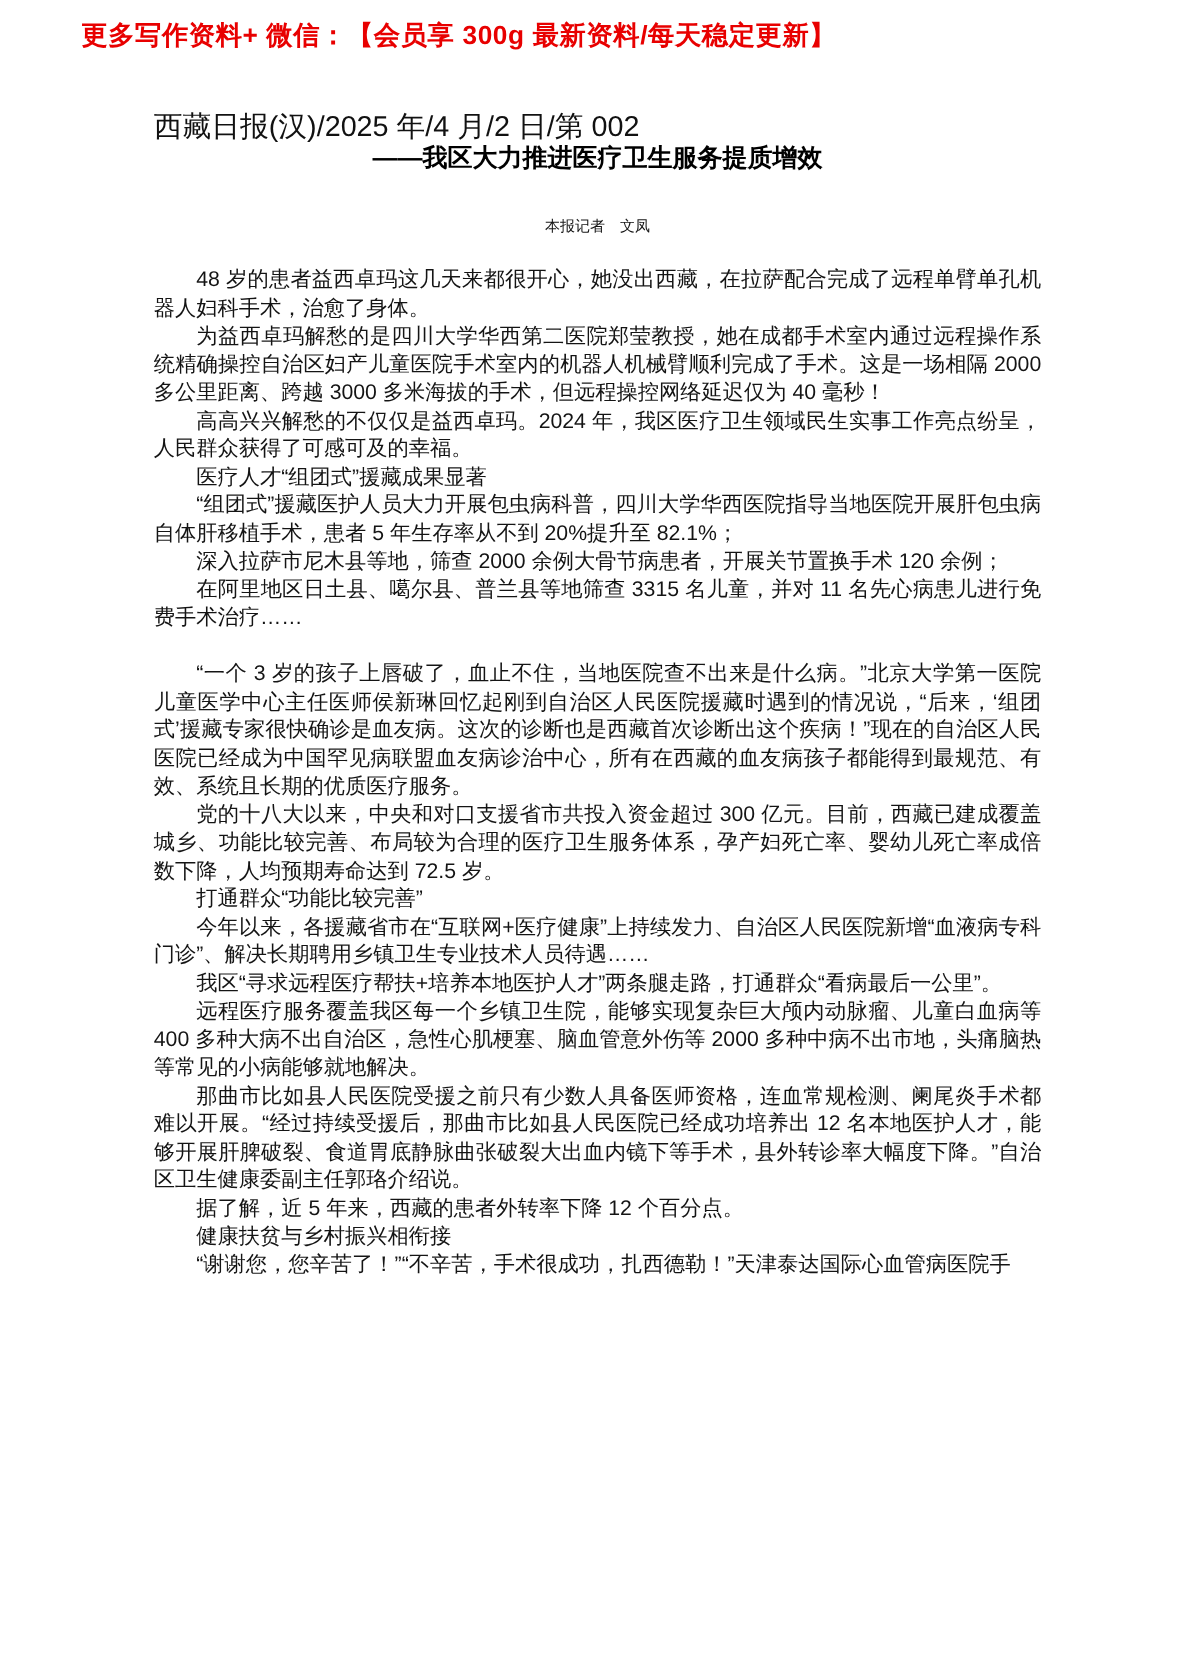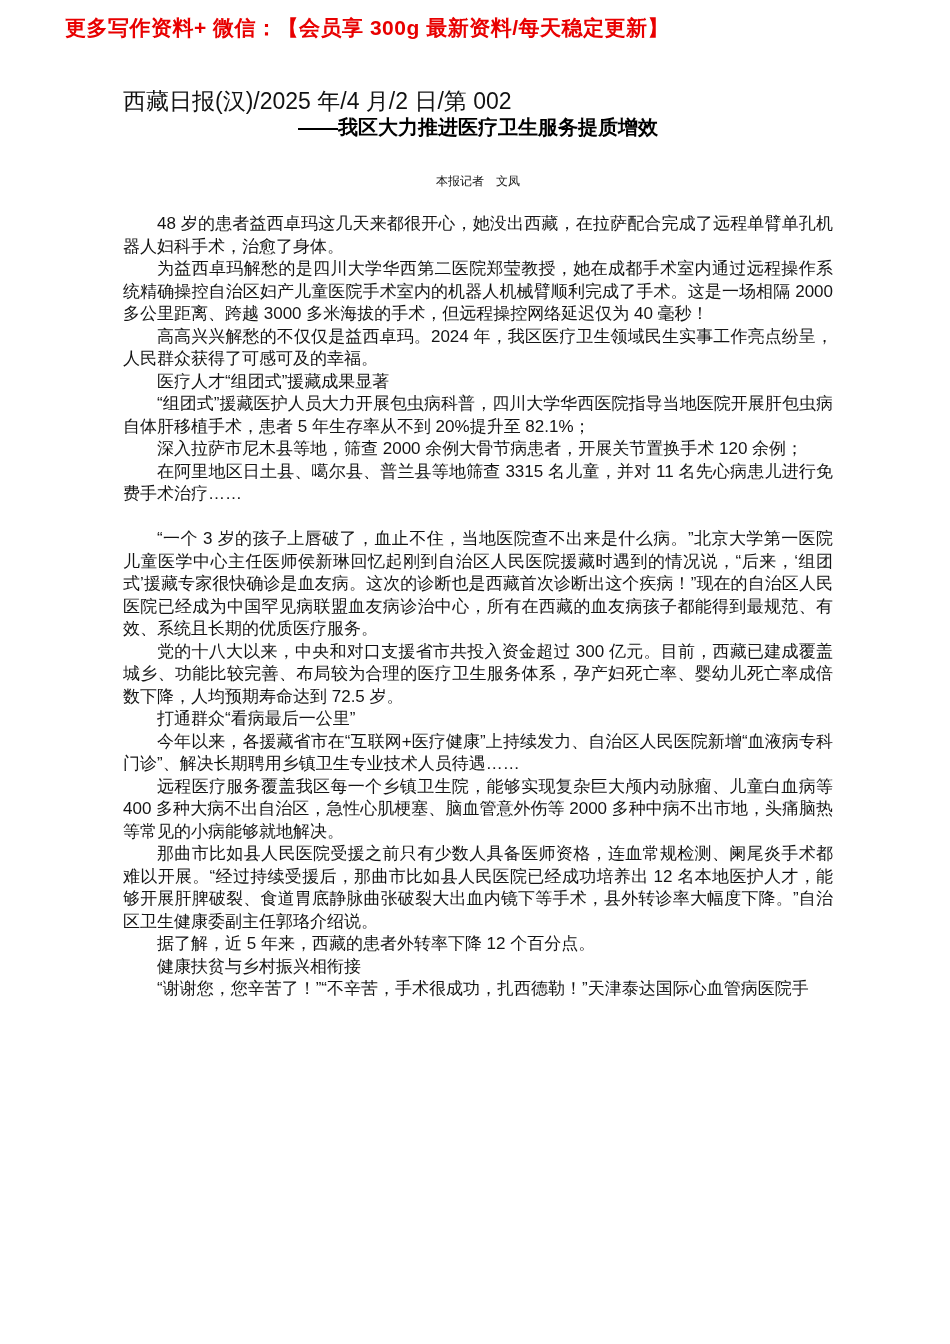--- a/index.html
+++ b/index.html
@@ -126,22 +126,23 @@
         <p>48 岁的患者益西卓玛这几天来都很开心，她没出西藏，在拉萨配合完成了远程单臂单孔机器人妇科手术，治愈了身体。</p>
         <p>为益西卓玛解愁的是四川大学华西第二医院郑莹教授，她在成都手术室内通过远程操作系统精确操控自治区妇产儿童医院手术室内的机器人机械臂顺利完成了手术。这是一场相隔 2000 多公里距离、跨越 3000 多米海拔的手术，但远程操控网络延迟仅为 40 毫秒！</p>
         <p>高高兴兴解愁的不仅仅是益西卓玛。2024 年，我区医疗卫生领域民生实事工作亮点纷呈，人民群众获得了可感可及的幸福。</p>
         <p>医疗人才“组团式”援藏成果显著</p>
         <p>“组团式”援藏医护人员大力开展包虫病科普，四川大学华西医院指导当地医院开展肝包虫病自体肝移植手术，患者 5 年生存率从不到 20%提升至 82.1%；</p>
         <p>深入拉萨市尼木县等地，筛查 2000 余例大骨节病患者，开展关节置换手术 120 余例；</p>
         <p>在阿里地区日土县、噶尔县、普兰县等地筛查 3315 名儿童，并对 11 名先心病患儿进行免费手术治疗……</p>
         <p class="blank">&nbsp;</p>
         <p>“一个 3 岁的孩子上唇破了，血止不住，当地医院查不出来是什么病。”北京大学第一医院儿童医学中心主任医师侯新琳回忆起刚到自治区人民医院援藏时遇到的情况说，“后来，‘组团式’援藏专家很快确诊是血友病。这次的诊断也是西藏首次诊断出这个疾病！”现在的自治区人民医院已经成为中国罕见病联盟血友病诊治中心，所有在西藏的血友病孩子都能得到最规范、有效、系统且长期的优质医疗服务。</p>
         <p>党的十八大以来，中央和对口支援省市共投入资金超过 300 亿元。目前，西藏已建成覆盖城乡、功能比较完善、布局较为合理的医疗卫生服务体系，孕产妇死亡率、婴幼儿死亡率成倍数下降，人均预期寿命达到 72.5 岁。</p>
-        <p>打通群众“看病最后一公里”</p>
+        <p>打通群众“功能比较完善”</p>
         <p>今年以来，各援藏省市在“互联网+医疗健康”上持续发力、自治区人民医院新增“血液病专科门诊”、解决长期聘用乡镇卫生专业技术人员待遇……</p>
+        <p>我区“寻求远程医疗帮扶+培养本地医护人才”两条腿走路，打通群众“看病最后一公里”。</p>
         <p>远程医疗服务覆盖我区每一个乡镇卫生院，能够实现复杂巨大颅内动脉瘤、儿童白血病等 400 多种大病不出自治区，急性心肌梗塞、脑血管意外伤等 2000 多种中病不出市地，头痛脑热等常见的小病能够就地解决。</p>
         <p>那曲市比如县人民医院受援之前只有少数人具备医师资格，连血常规检测、阑尾炎手术都难以开展。“经过持续受援后，那曲市比如县人民医院已经成功培养出 12 名本地医护人才，能够开展肝脾破裂、食道胃底静脉曲张破裂大出血内镜下等手术，县外转诊率大幅度下降。”自治区卫生健康委副主任郭珞介绍说。</p>
         <p>据了解，近 5 年来，西藏的患者外转率下降 12 个百分点。</p>
         <p>健康扶贫与乡村振兴相衔接</p>
         <p>“谢谢您，您辛苦了！”“不辛苦，手术很成功，扎西德勒！”天津泰达国际心血管病医院手</p>
       </div>
 
   </div>
 
   <div class="page-num">第 4 页 共 2 页</div>

